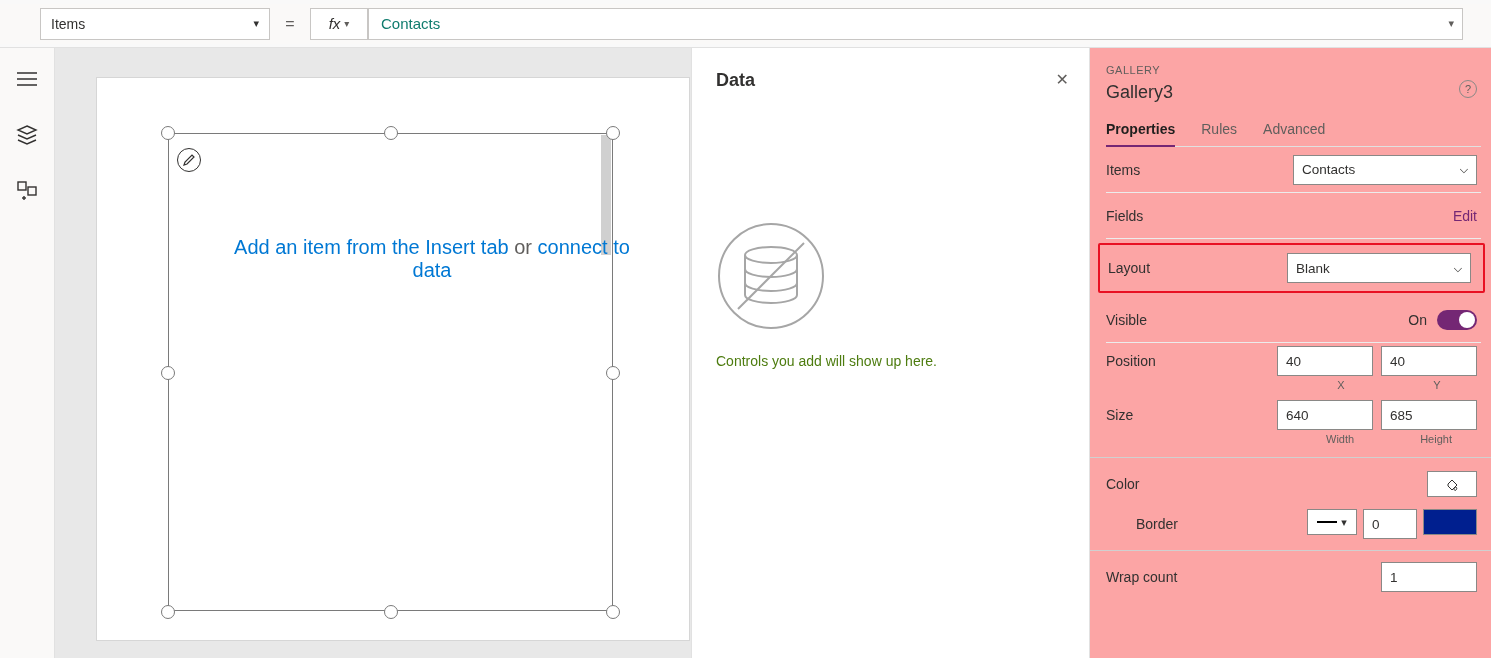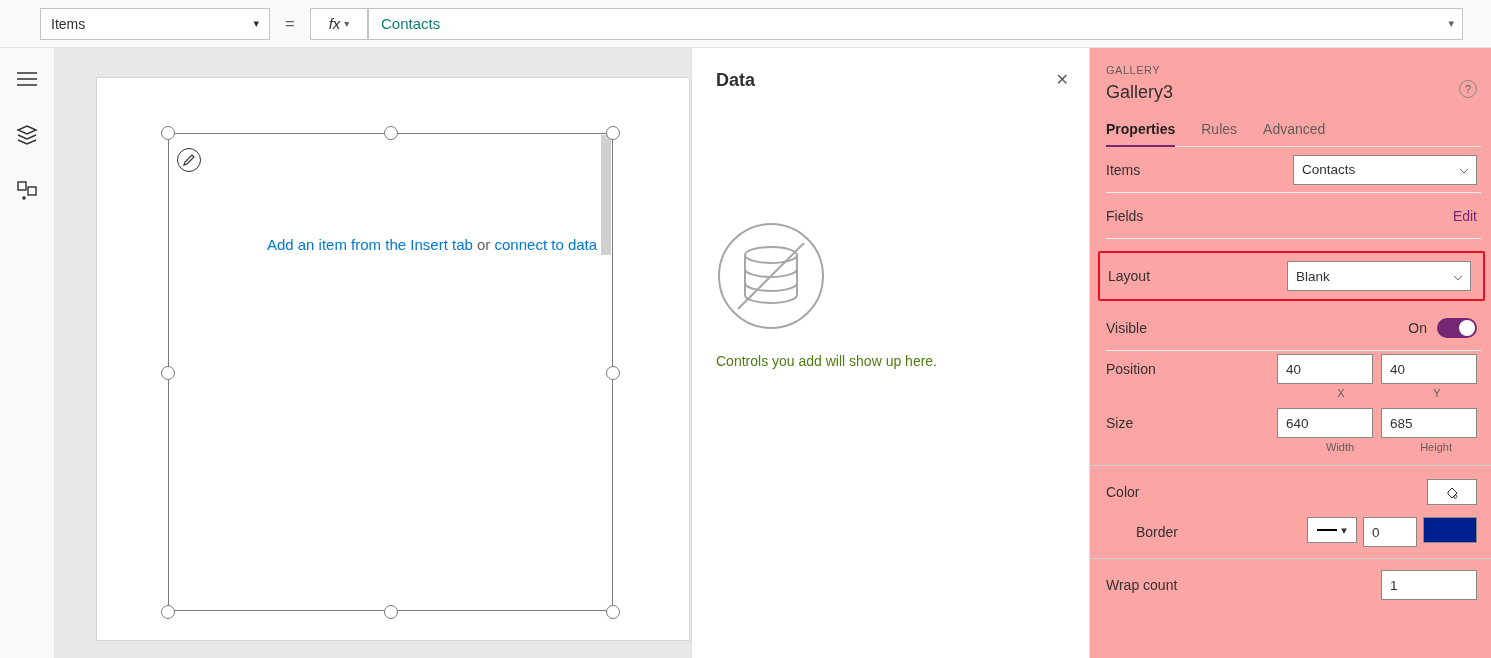--- a/index.html
+++ b/index.html
@@ -60,21 +60,21 @@
     border:1px solid #7a7a7a; border-radius:50%;
   }
   .edit-pencil {
     position:absolute; left:80px; top:70px; width:24px; height:24px;
     border:1.5px solid #323130; border-radius:50%;
     display:flex; align-items:center; justify-content:center; background:#fff;
     cursor:pointer;
   }
   .canvas-msg {
     position:absolute; left:118px; right:40px; top:158px;
-    text-align:center; font-size:15px;
+    text-align:center; font-size:20px;
   }
   .canvas-msg .link { color:#0078d4; cursor:pointer;}
   .canvas-msg .or { color:#605e5c;}
 
   
   .data-panel {
     flex:0 0 398px; background:#fff; border-left:1px solid #e1e1e1;
     padding:22px 24px; position:relative;
   }
   .data-panel h3 { font-size:18px; font-weight:600; color:#323130;}
@@ -99,21 +99,21 @@
   .prow { display:flex; align-items:center; min-height:46px; border-bottom:1px solid #ececec; padding-right:4px;}
   .prow-nb { border-bottom: none; }
   .prow .lbl { flex:1; font-size:14px;}
   .sel-box {
     width:184px; height:30px; border:1px solid #8a8886; background:#fff;
     display:flex; align-items:center; justify-content:space-between; padding:0 8px;
     font-size:13.5px; cursor:pointer;
   }
   .chev-small { font-size:11px; color:#323130;}
   .edit-link { color:#742774; font-size:14px; cursor:pointer;}
-  .highlight-row { border:2.5px solid #e81123; border-radius:2px; margin:12px -4px 4px -8px; padding:0 8px;}
+  .highlight-row { border:2.5px solid #e81123; border-radius:2px; margin:4px -4px 4px -8px; padding:0 8px;}
   .toggle {
     width:40px; height:20px; background:#742774; border-radius:10px; position:relative; cursor:pointer;
   }
   .toggle .knob { position:absolute; right:2px; top:2px; width:16px; height:16px; background:#fff; border-radius:50%;}
   .toggle-lbl { margin-right:10px; font-size:14px;}
   .num-in {
     width:96px; height:30px; border:1px solid #8a8886; background:#fff;
     padding:0 8px; font-size:13.5px; display:flex; align-items:center; cursor:text;
   }
   .pair { display:flex; gap:8px; }

